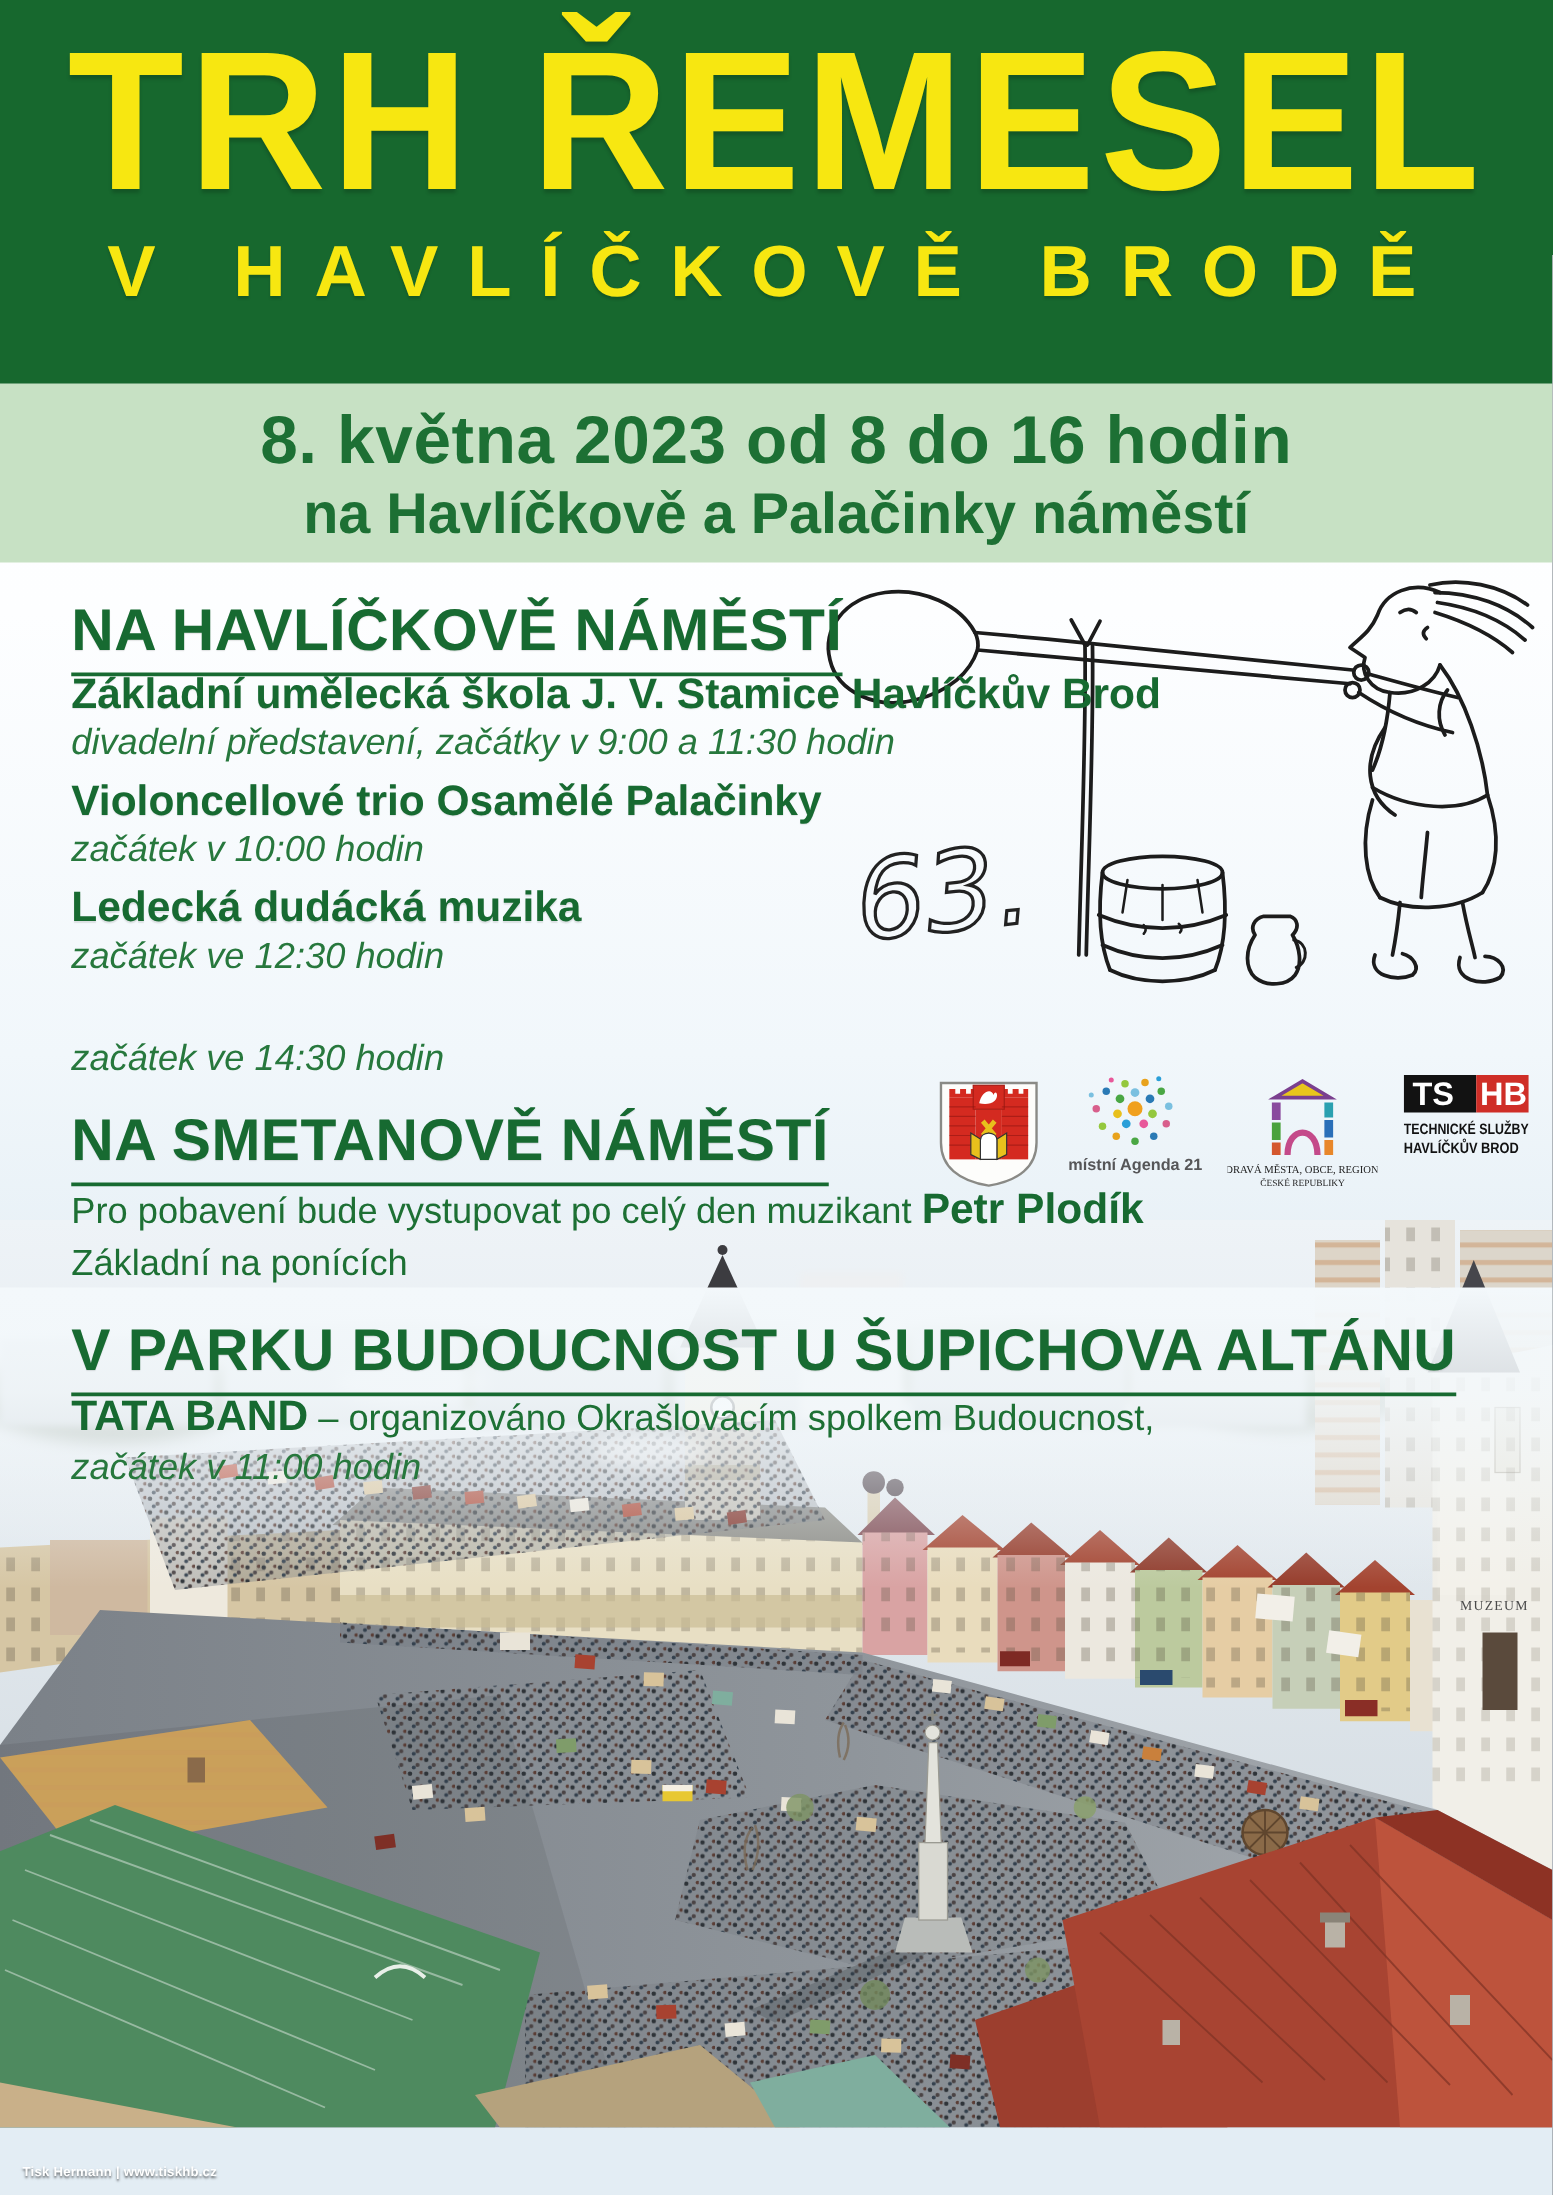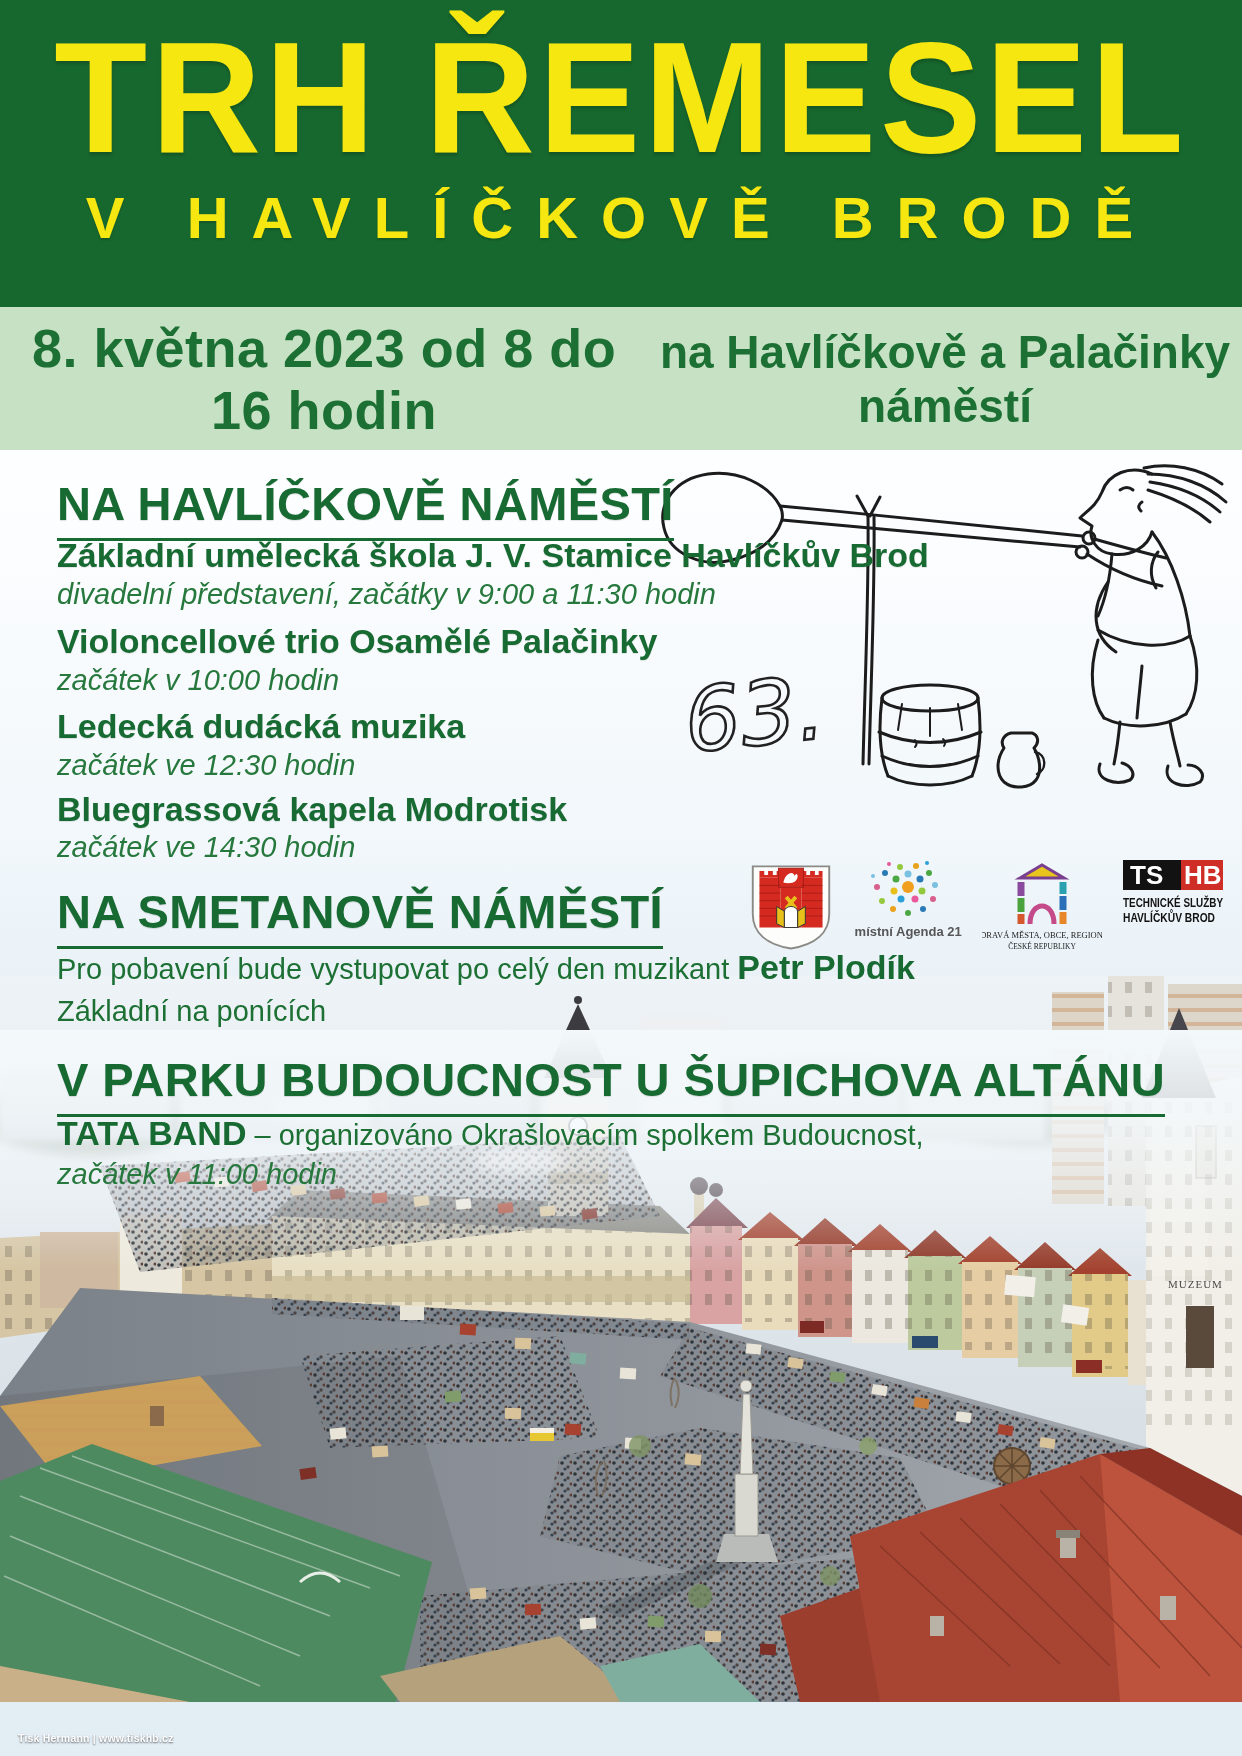--- a/index.html
+++ b/index.html
@@ -13,21 +13,21 @@
   .masthead{position:absolute;left:0;top:0;width:1242px;height:307px;background:#17682e;
     display:flex;flex-direction:column;align-items:center;}
   .masthead .title{
     margin-top:18px;font-size:152px;font-weight:bold;color:#f7e711;letter-spacing:4px;line-height:1.05;
     text-shadow:0 3px 3px rgba(0,0,0,.18);transform:scaleY(1.04);white-space:nowrap;}
   .masthead .subtitle{
     margin-top:6px;font-size:58px;font-weight:bold;color:#f7e711;letter-spacing:23px;white-space:nowrap;
     text-shadow:0 2px 2px rgba(0,0,0,.16);}
   
   .dateband{position:absolute;left:0;top:307px;width:1242px;height:143px;background:#c7e1c4;
-    display:flex;flex-direction:row;align-items:center;justify-content:center;gap:0;}
+    display:flex;flex-direction:column;align-items:center;justify-content:center;gap:0;}
   .dateband .line1{font-size:54px;font-weight:bold;color:#1d7034;letter-spacing:.5px;}
   .dateband .line2{font-size:46px;font-weight:bold;color:#1d7034;}
   
   .textblock{position:absolute;left:57px;z-index:4;}
   .sec-heading{font-size:47px;font-weight:bold;color:#176a31;letter-spacing:.4px;
     border-bottom:3px solid #176a31;padding-bottom:7px;display:inline-block;
     text-shadow:0 1px 1px rgba(0,0,0,.12);}
   .item-title{font-size:34px;font-weight:bold;color:#176a31;text-shadow:0 1px 1px rgba(0,0,0,.1);}
   .item-detail{font-size:29px;font-style:italic;color:#27783d;}
   .plainline{font-size:29px;color:#1d7034;}
@@ -63,21 +63,20 @@
 
   <div class="textblock" style="top:476px">
     <span class="sec-heading">NA HAVLÍČKOVĚ NÁMĚSTÍ</span>
   </div>
   <div class="textblock item-title" style="top:536px">Základní umělecká škola J. V. Stamice Havlíčkův Brod</div>
   <div class="textblock item-detail" style="top:578px">divadelní představení, začátky v 9:00 a 11:30 hodin</div>
   <div class="textblock item-title" style="top:622px">Violoncellové trio Osamělé Palačinky</div>
   <div class="textblock item-detail" style="top:664px">začátek v 10:00 hodin</div>
   <div class="textblock item-title" style="top:707px">Ledecká dudácká muzika</div>
   <div class="textblock item-detail" style="top:749px">začátek ve 12:30 hodin</div>
-  <div class="textblock item-title" style="top:790px">Bluegrassová kapela Modrotisk</div>
   <div class="textblock item-detail" style="top:831px">začátek ve 14:30 hodin</div>
 
   <div class="textblock" style="top:884px">
     <span class="sec-heading">NA SMETANOVĚ NÁMĚSTÍ</span>
   </div>
   <div class="textblock plainline" style="top:948px"><span>Pro pobavení bude vystupovat po celý den muzikant </span><span class="bigname">Petr Plodík</span></div>
   <div class="textblock plainline" style="top:995px">Základní na ponících</div>
 
   <div class="textblock" style="top:1052px">
     <span class="sec-heading">V PARKU BUDOUCNOST U ŠUPICHOVA ALTÁNU</span>

